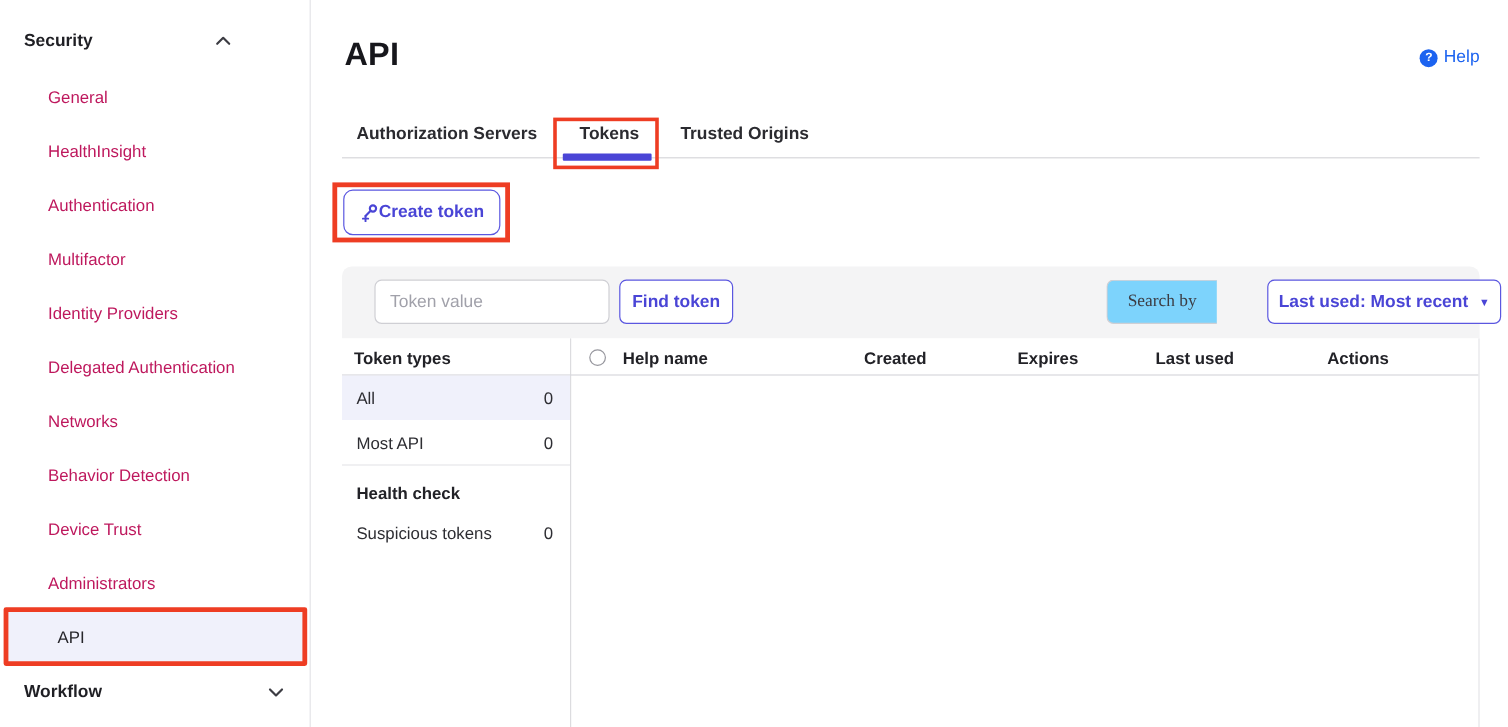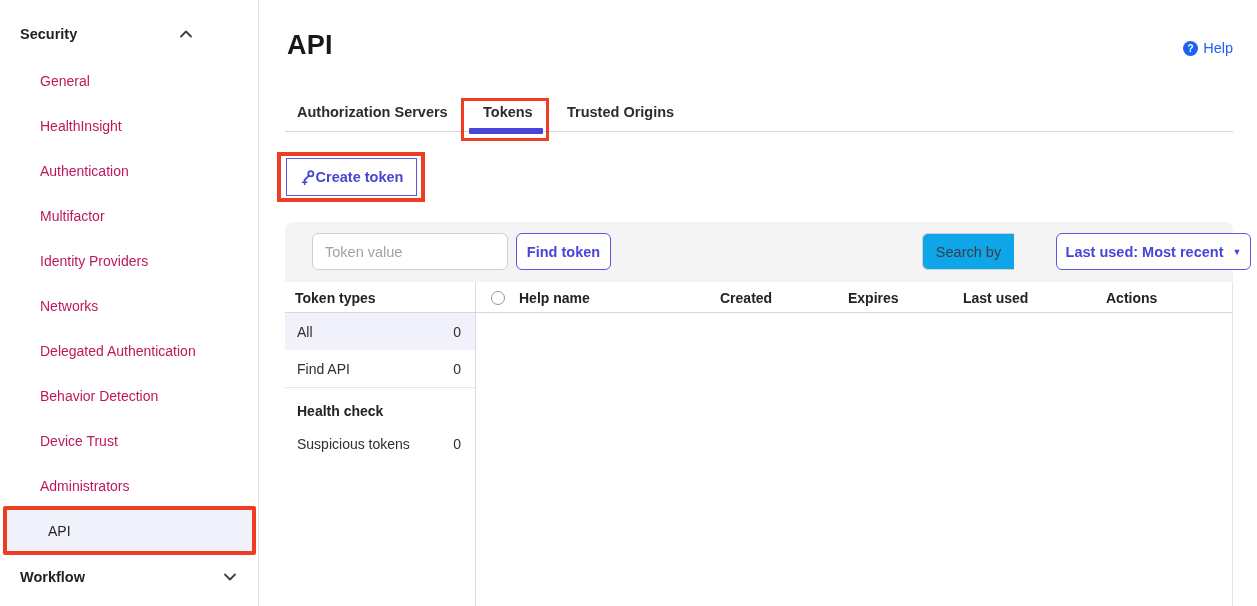--- a/index.html
+++ b/index.html
@@ -62,21 +62,21 @@
   .tab-underline { position:absolute; left:469px; top:128px; width:74px; height:6px; background:#4a45d6; border-radius:1px; }
 
   
   .ann { position:absolute; border:3px solid #ee3d23; pointer-events:none; }
   .ann-tokens { left:461px; top:98px; width:88px; height:43px; }
   .ann-create { left:277px; top:152px; width:148px; height:50px; border-width:4px; }
 
   
   .create-btn {
     position:absolute; left:286px; top:158px; width:131px; height:38px;
-    background:#fff; border:1.5px solid #5b57e0; border-radius:0;
+    background:#fff; border:1.5px solid #5b57e0; border-radius:8px;
     display:flex; align-items:center; justify-content:center; gap:0;
     color:#4a45d6; font-size:14.5px; font-weight:700; cursor:pointer;
   }
 
   
   .filter-bar {
     position:absolute; left:285px; top:222px; width:948px; height:60px;
     background:#f4f4f5; border-radius:8px 8px 0 0;
   }
   .token-input {
@@ -87,23 +87,23 @@
   }
   .token-input::placeholder { color:#a1a1aa; }
   .find-btn {
     position:absolute; left:231px; top:11px; width:95px; height:37px;
     background:#fff; border:1.5px solid #5b57e0; border-radius:6px;
     color:#4a45d6; font-size:14.5px; font-weight:700; cursor:pointer;
     font-family:"Liberation Sans", sans-serif;
   }
   .searchby-box {
     position:absolute; left:637px; top:11px; width:92px; height:37px;
-    background:#0ea5e9; border:1px solid #cfcfd4; border-right:none;
+    background:#7dd3fc; border:1px solid #cfcfd4; border-right:none;
     border-radius:6px 0 0 6px; display:flex; align-items:center; justify-content:center;
-    font-size:14.5px; color:#3c3c43;
+    font-size:14.5px; color:#3c3c43;font-family:Liberation Serif, serif;
   }
   .sort-dropdown {
     position:absolute; left:728px; top:11px; width:195px; height:37px;
     background:#fff; border:1.5px solid #5b57e0; border-radius:6px;
     display:flex; align-items:center; justify-content:center; gap:9px;
     color:#4a45d6; font-size:14.5px; font-weight:700; cursor:pointer;margin-left:43px;
   }
   .caret { font-size:9px; color:#4a45d6; }
 
   
@@ -147,22 +147,22 @@
             <polyline points="2,7.5 7,2.5 12,7.5" fill="none" stroke="#3c3c43" stroke-width="1.8" stroke-linecap="round" stroke-linejoin="round"></polyline>
           </svg>
       </span>
     </div>
     <div class="side-items">
       <div class="side-item">General</div>
       <div class="side-item">HealthInsight</div>
       <div class="side-item">Authentication</div>
       <div class="side-item">Multifactor</div>
       <div class="side-item">Identity Providers</div>
+      <div class="side-item">Delegated Authentication</div>
       <div class="side-item">Networks</div>
-      <div class="side-item">Delegated Authentication</div>
       <div class="side-item">Behavior Detection</div>
       <div class="side-item">Device Trust</div>
       <div class="side-item">Administrators</div>
       <div class="side-item selected">API</div>
     </div>
     <div class="side-foot">
       <span class="side-foot-label">Workflow</span>
       <span class="chev">
         <svg width="14" height="10" viewBox="0 0 14 10">
             <polyline points="2,2.5 7,7.5 12,2.5" fill="none" stroke="#3c3c43" stroke-width="1.8" stroke-linecap="round" stroke-linejoin="round"></polyline>
@@ -218,21 +218,21 @@
       <span class="th th-expires">Expires</span>
       <span class="th th-lastused">Last used</span>
       <span class="th th-actions">Actions</span>
     </div>
 
     <div class="tt-row tt-row-all">
       <span>All</span>
       <span class="tt-count">0</span>
     </div>
     <div class="tt-row tt-row-okta">
-      <span>Find API</span>
+      <span>Most API</span>
       <span class="tt-count">0</span>
     </div>
 
     <div class="tt-section-title">Health check</div>
     <div class="tt-row tt-row-susp">
       <span>Suspicious tokens</span>
       <span class="tt-count">0</span>
     </div>
   </div>
 

